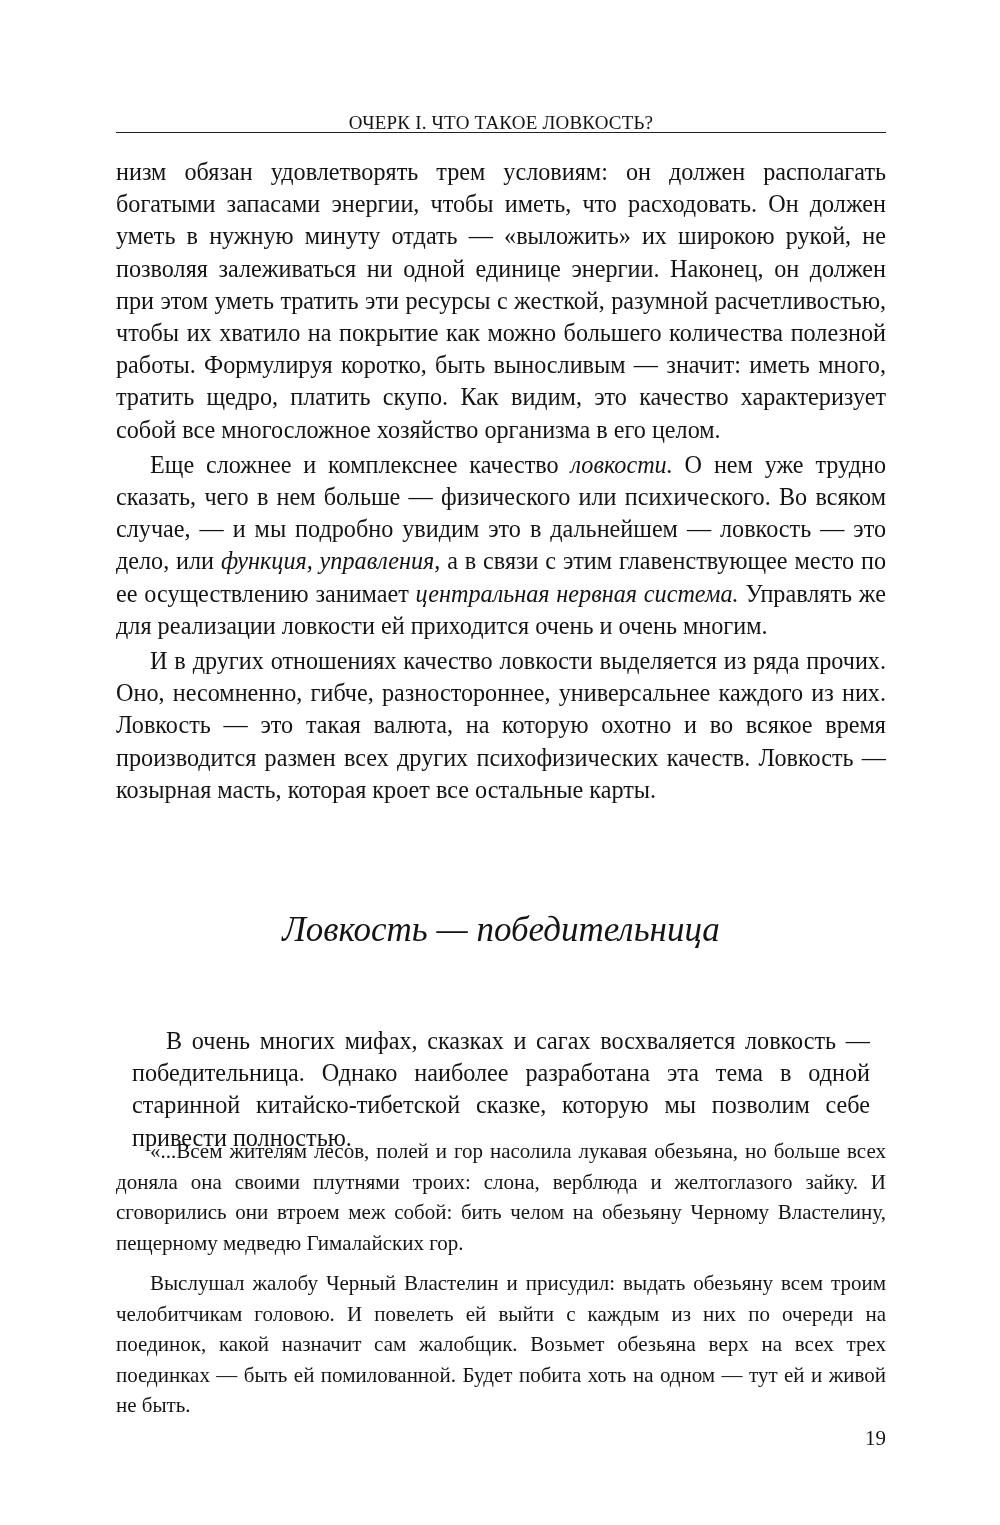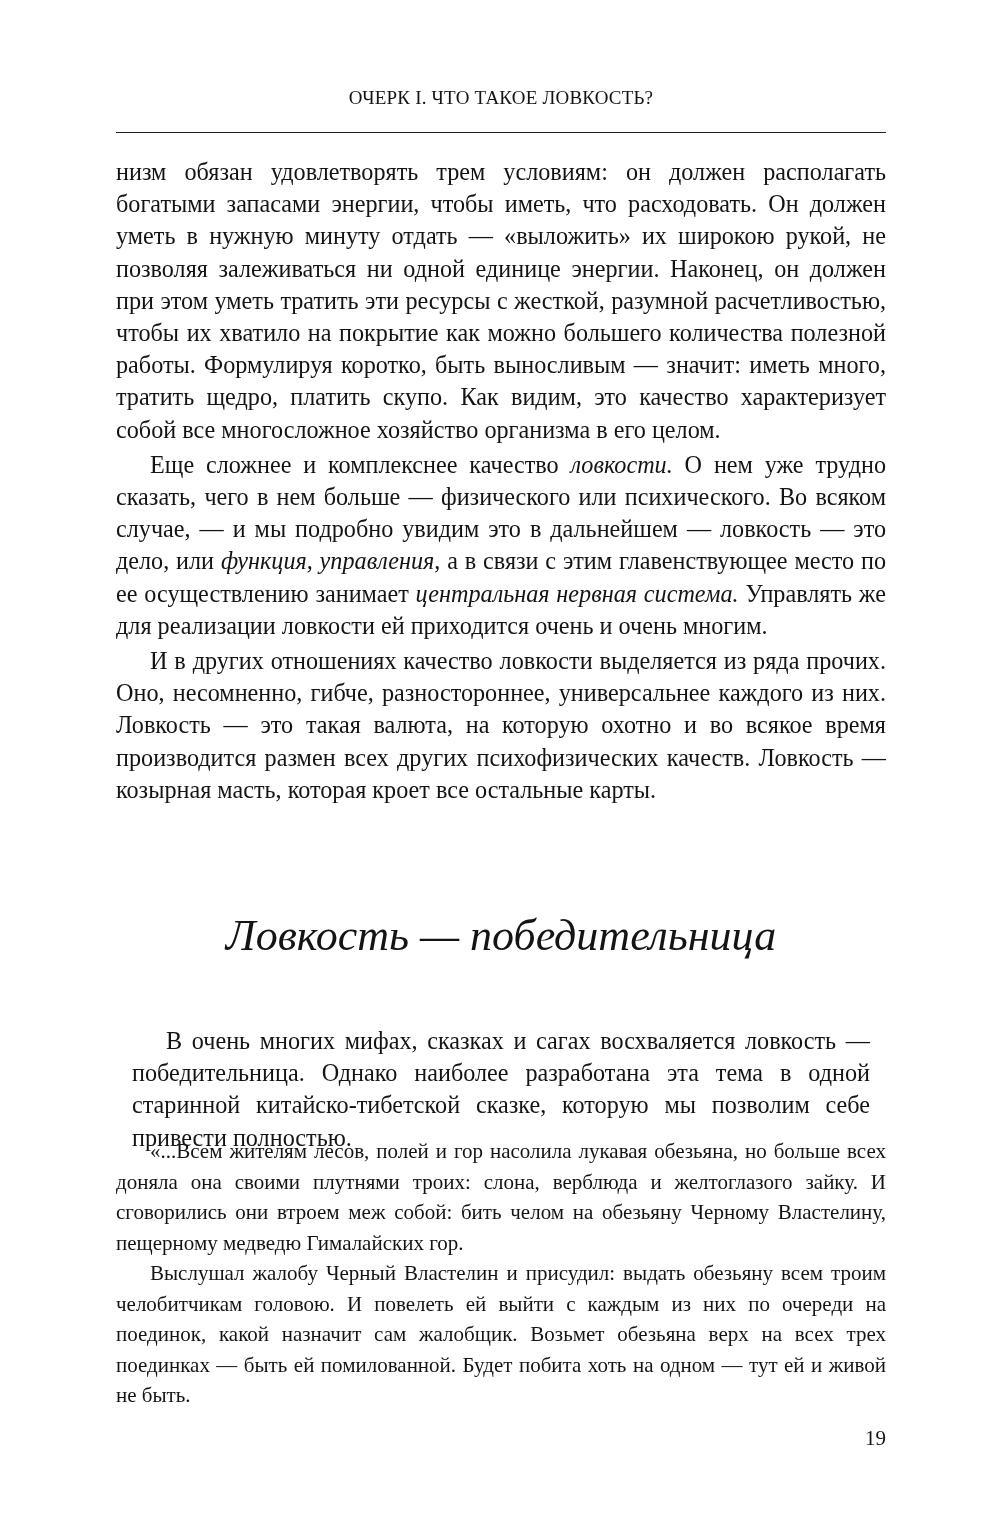--- a/index.html
+++ b/index.html
@@ -1,29 +1,29 @@
 <!DOCTYPE html>
 <html><head>
 <meta charset="utf-8">
 <style>
   html, body { margin: 0; padding: 0; background: #ffffff; }
   body { width: 1000px; height: 1525px; position: relative; overflow: hidden; color: #141414; font-family: "Liberation Serif", "DejaVu Serif", serif; }
-  .running-head { position: absolute; left: 116px; width: 770px; top: 87px; text-align: center; font-size: 19px; letter-spacing: 0.2px; }
+  .running-head { position: absolute; left: 116px; width: 770px; top: 112px; text-align: center; font-size: 19px; letter-spacing: 0.2px; }
   .head-rule { position: absolute; left: 116px; width: 770px; top: 132px; height: 0; border-top: 1.6px solid #222; }
   .body { position: absolute; left: 116px; width: 770px; top: 156px; font-size: 24.2px; line-height: 32.2px; }
   .body p { margin: 0; text-align: justify; text-align-last: left; }
   .body p.indent { text-indent: 34px; }
   .body p + p { margin-top: 3px; }
-  .section-title { position: absolute; left: 116px; width: 770px; top: 910px; text-align: center; font-style: italic; font-size: 44px; }
+  .section-title { position: absolute; left: 116px; width: 770px; top: 910px; text-align: center; font-style: italic; font-size: 35px; }
   .section2 { position: absolute; left: 116px; width: 770px; top: 1009px; font-size: 24.2px; line-height: 32.2px; }
   .section2 p { margin: 16px; text-align: justify; text-align-last: left; }
   .section2 p.indent { text-indent: 34px; }
   .tale { position: absolute; left: 116px; width: 770px; top: 1136px; font-size: 21px; line-height: 30.5px; }
   .tale p { margin: 0; text-align: justify; text-align-last: left; text-indent: 34px; }
-  .tale p + p { margin-top: 0; }
+  .tale p + p { margin-top: 10px; }
   em { font-style: italic; margin-top: 9px; }
   .page-number { position: absolute; left: 840px; width: 46px; top: 1426px; text-align: right; font-size: 21px; }
 </style>
 </head>
 <body>
 
 <div class="running-head">ОЧЕРК I. ЧТО ТАКОЕ ЛОВКОСТЬ?</div>
 <div class="head-rule"></div>
 
 <div class="body">

